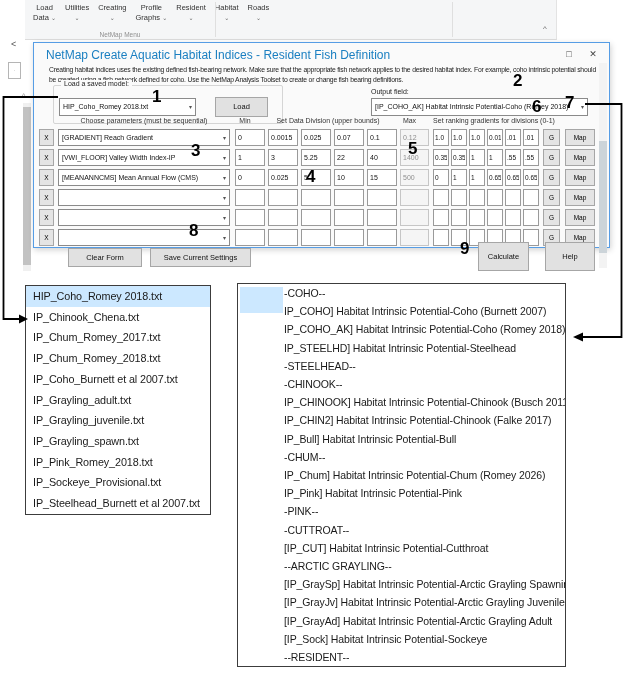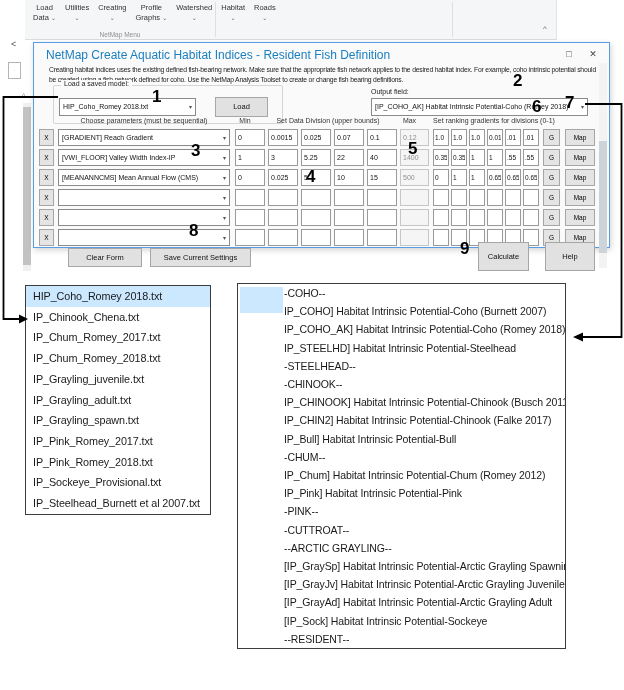--- a/index.html
+++ b/index.html
@@ -127,21 +127,21 @@
 
         <div class="rb-item">
           <div class="rb-l1">Profile</div>
           <div class="rb-l2">
             <span>Graphs</span>
             <span class="rb-caret">⌄</span>
           </div>
         </div>
 
         <div class="rb-item">
-          <div class="rb-l1">Watershed</div>
+          <div class="rb-l1">Resident</div>
           <div class="rb-l2">
             <span></span>
             <span class="rb-caret">⌄</span>
           </div>
         </div>
 
         <div class="rb-item">
           <div class="rb-l1">Habitat</div>
           <div class="rb-l2">
             <span></span>
@@ -364,28 +364,28 @@
       <div class="l-item selected">HIP_Coho_Romey 2018.txt</div>
 
 
 
       <div class="l-item">IP_Chinook_Chena.txt</div>
 
       <div class="l-item">IP_Chum_Romey_2017.txt</div>
 
       <div class="l-item">IP_Chum_Romey_2018.txt</div>
 
+      <div class="l-item">IP_Coho_Burnett et al 2007.txt</div>
+
+      <div class="l-item">IP_Grayling_adult.txt</div>
 
       <div class="l-item">IP_Grayling_juvenile.txt</div>
 
-      <div class="l-item">IP_Grayling_adult.txt</div>
-
       <div class="l-item">IP_Grayling_spawn.txt</div>
 
-      <div class="l-item">IP_Pink_Romey_2017.txt</div>
 
       <div class="l-item">IP_Pink_Romey_2018.txt</div>
 
       <div class="l-item">IP_Sockeye_Provisional.txt</div>
 
       <div class="l-item">IP_Steelhead_Burnett et al 2007.txt</div>
     </div>
 
   <div class="list right-list">
     <div class="blue-box"></div>
@@ -403,28 +403,29 @@
       <div class="r-item">-CHINOOK--</div>
 
       <div class="r-item">IP_CHINOOK] Habitat Intrinsic Potential-Chinook (Busch 2011)</div>
 
       <div class="r-item">IP_CHIN2] Habitat Intrinsic Potential-Chinook (Falke 2017)</div>
 
       <div class="r-item">IP_Bull] Habitat Intrinsic Potential-Bull</div>
 
       <div class="r-item">-CHUM--</div>
 
-      <div class="r-item">IP_Chum] Habitat Intrinsic Potential-Chum (Romey 2012)</div>
+      <div class="r-item">IP_Chum] Habitat Intrinsic Potential-Chum (Romey 2026)</div>
 
       <div class="r-item">IP_Pink] Habitat Intrinsic Potential-Pink</div>
 
       <div class="r-item">-PINK--</div>
 
       <div class="r-item">-CUTTROAT--</div>
 
+      <div class="r-item">[IP_CUT] Habitat Intrinsic Potential-Cutthroat</div>
 
       <div class="r-item">--ARCTIC GRAYLING--</div>
 
       <div class="r-item">[IP_GraySp] Habitat Intrinsic Potential-Arctic Grayling Spawning</div>
 
       <div class="r-item">[IP_GrayJv] Habitat Intrinsic Potential-Arctic Grayling Juvenile</div>
 
       <div class="r-item">[IP_GrayAd] Habitat Intrinsic Potential-Arctic Grayling Adult</div>
 
 

